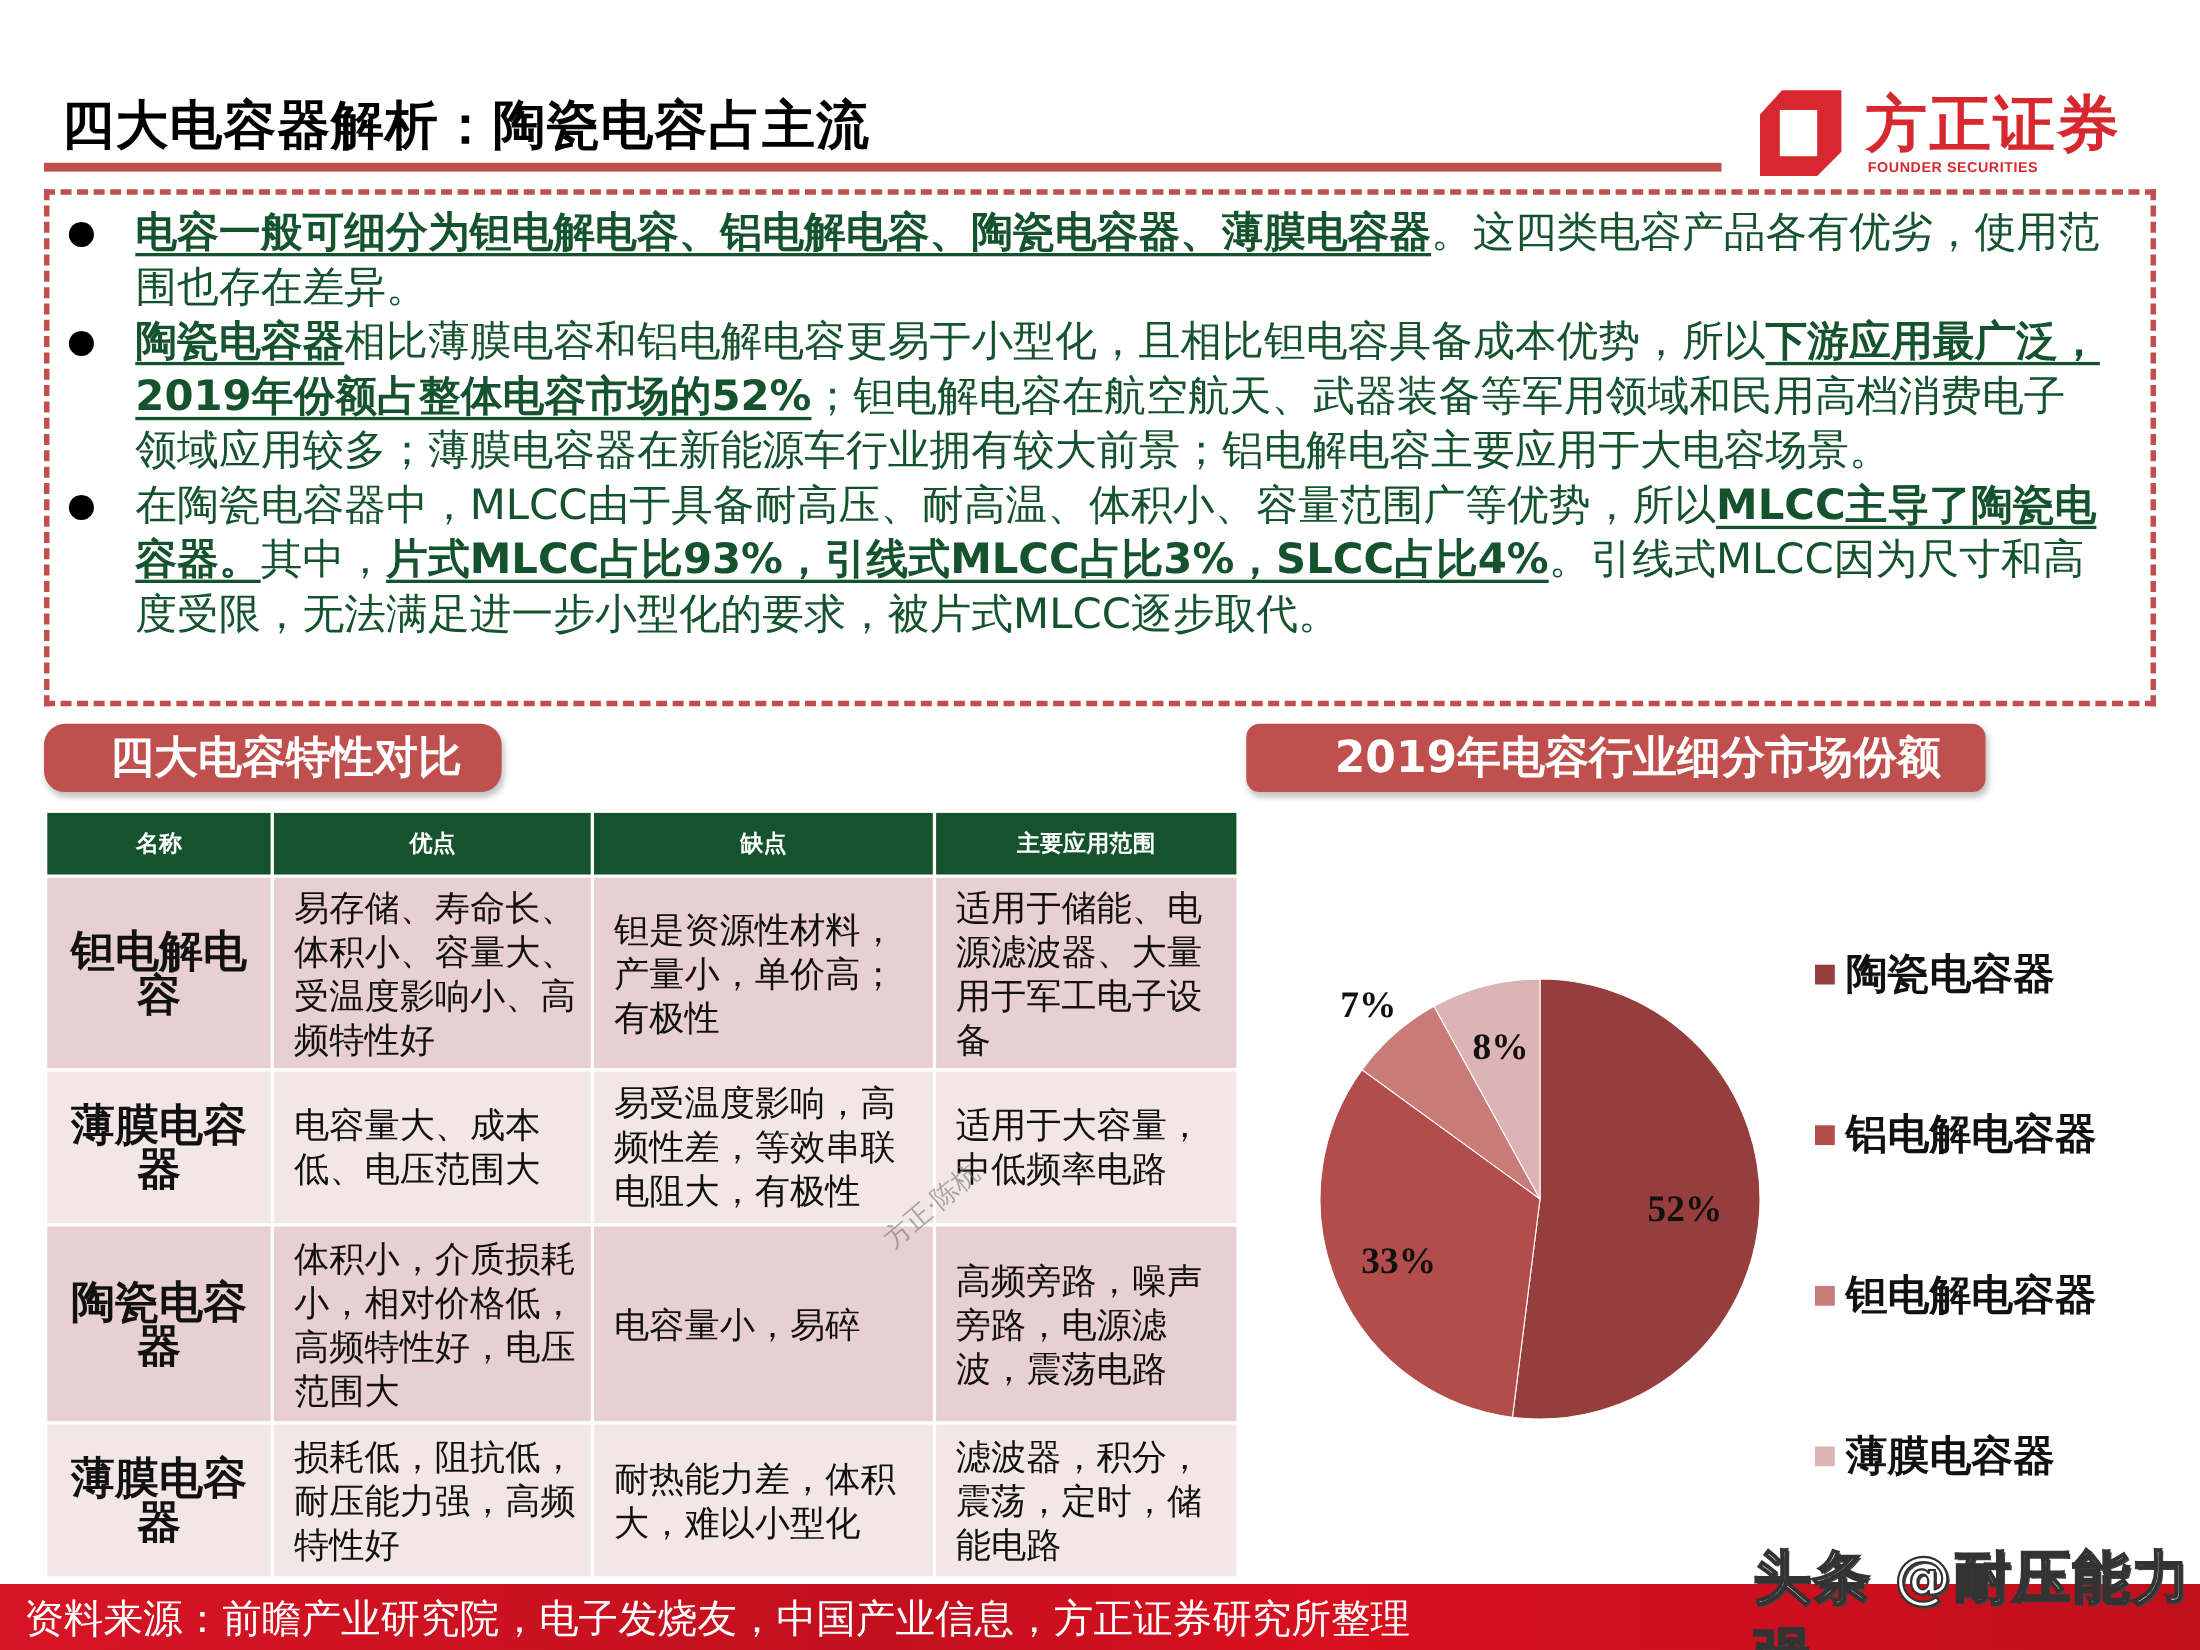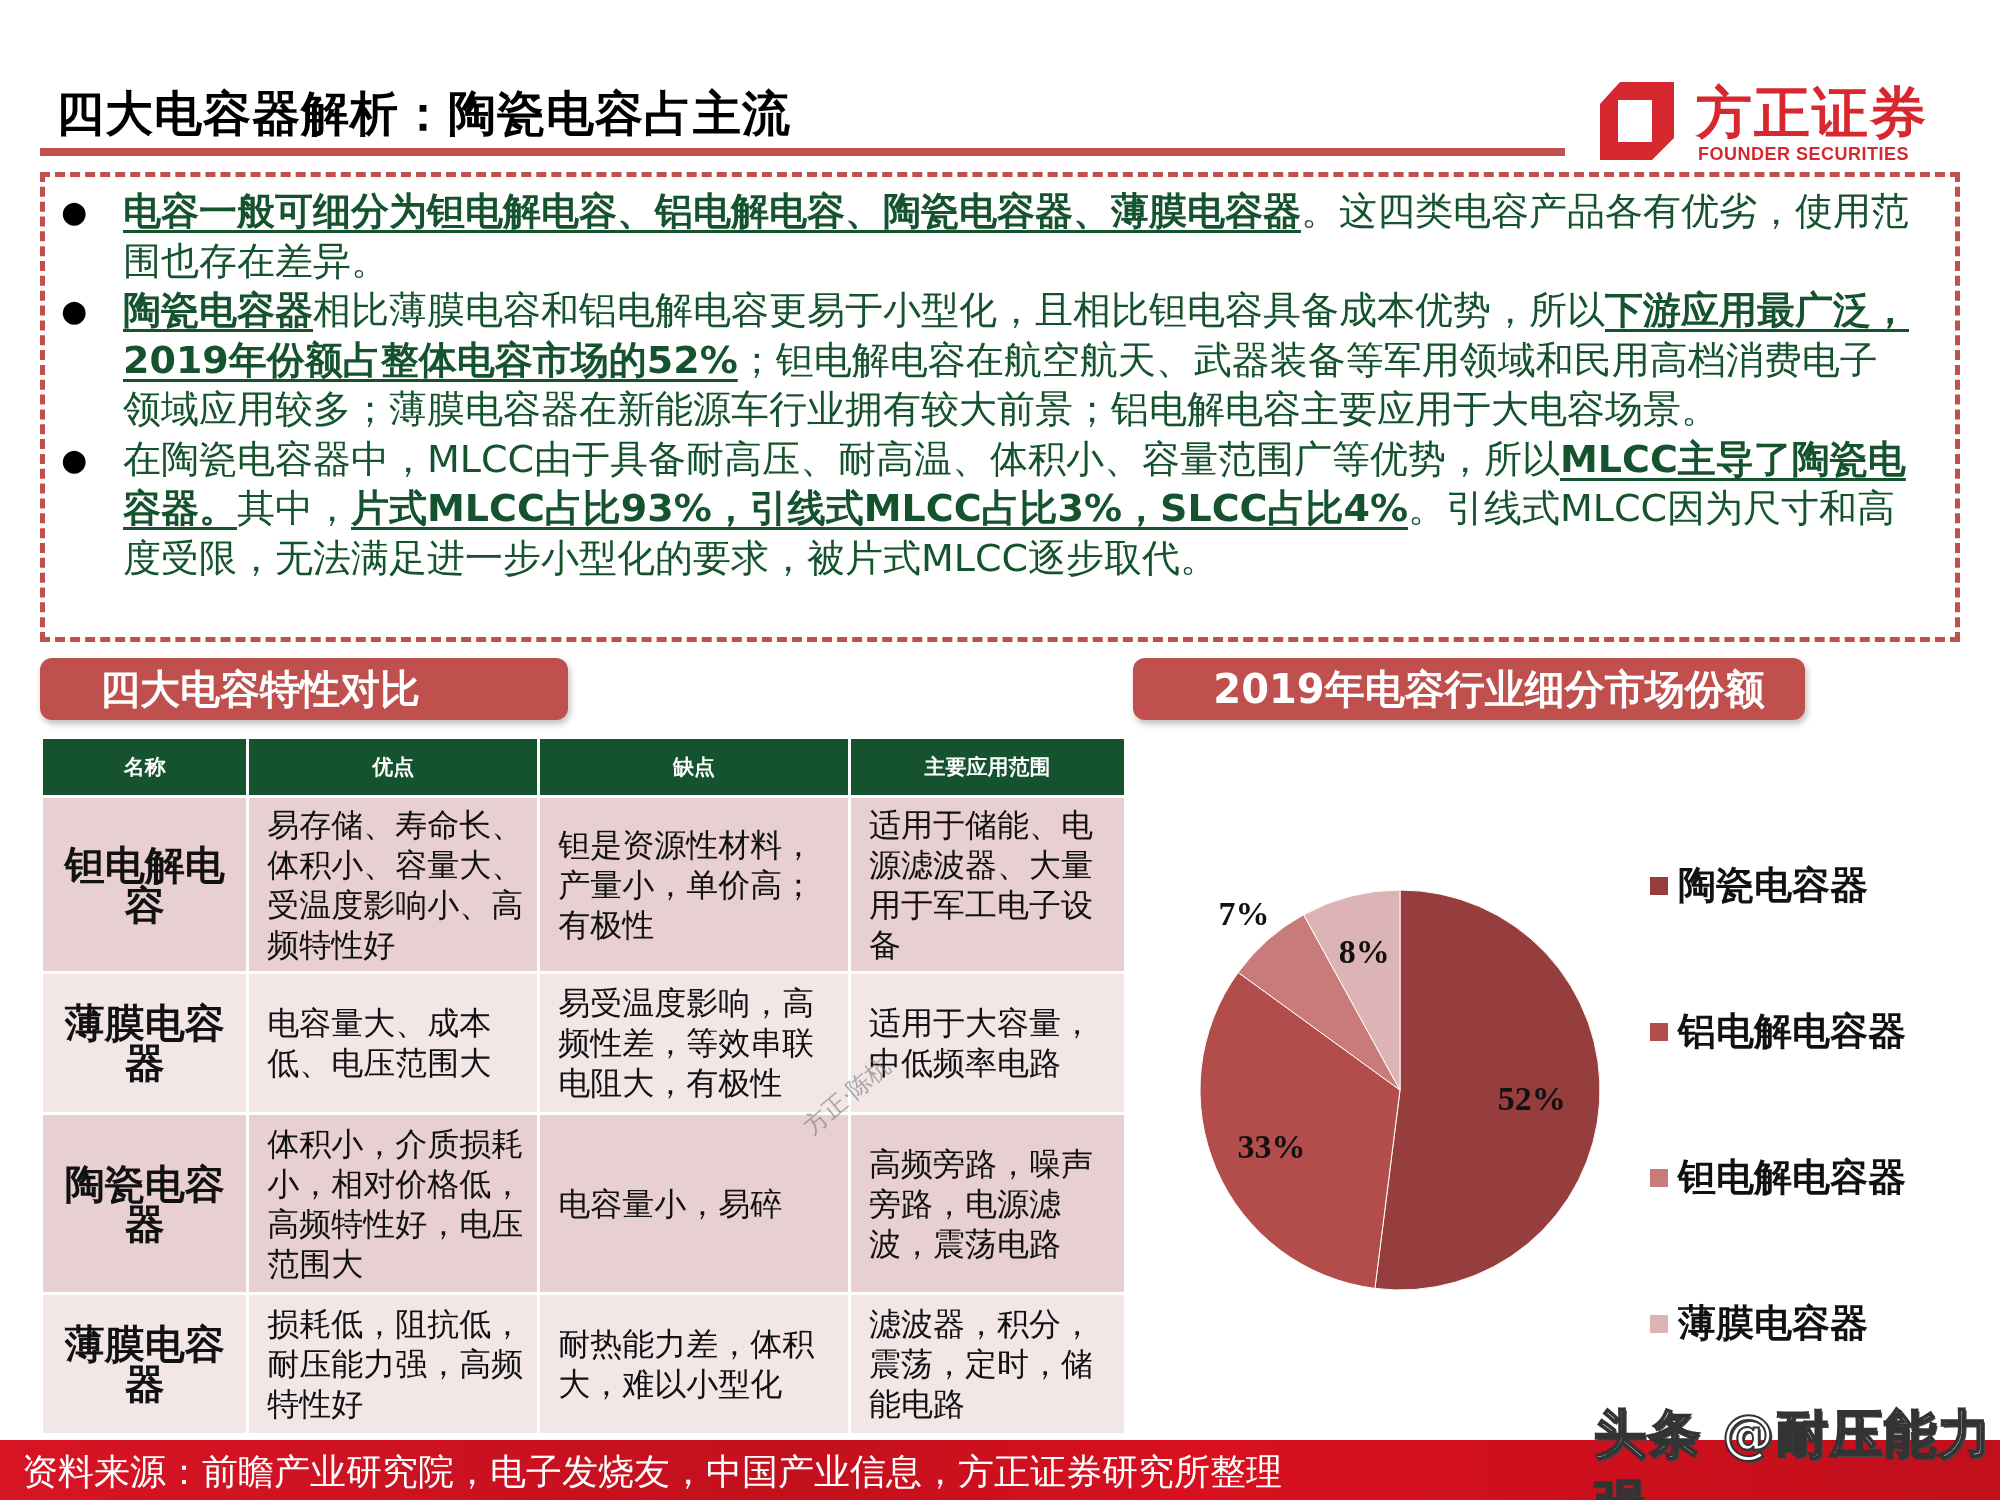--- a/index.html
+++ b/index.html
@@ -5,29 +5,29 @@
   * { box-sizing: border-box; margin: 0; padding: 0; }
   html, body { width: 2000px; height: 1500px; background: #ffffff; overflow: hidden; }
   body { position: relative; font-family: "DejaVu Sans", "Liberation Sans", sans-serif; color: #111; }
 
   .page-title { position: absolute; left: 56px; top: 82px; font-size: 48px; font-weight: bold; letter-spacing: 1px; color: #000; }
   .title-rule { position: absolute; left: 40px; top: 148px; width: 1525px; height: 8px; background: #C0504D; }
 
   .logo { position: absolute; left: 1598px; top: 78px; width: 330px; height: 90px; }
   .logo-mark { position: absolute; left: 0; top: 2px; width: 78px; height: 80px; }
   .logo-cn { position: absolute; left: 98px; top: -2px; font-size: 56px; font-weight: bold; color: #D7282F; letter-spacing: 2px; }
-  .logo-en { position: absolute; left: 100px; top: 66px; font-size: 18px; font-weight: bold; color: #D7282F; letter-spacing: 0.5px; font-family: "Liberation Sans", sans-serif; }
+  .logo-en { position: absolute; left: 100px; top: 66px; font-size: 13px; font-weight: bold; color: #D7282F; letter-spacing: 0.5px; font-family: "Liberation Sans", sans-serif; }
 
   .summary-box { position: absolute; left: 40px; top: 172px; width: 1920px; height: 470px; border: 5px dashed #C0504D; padding: 10px 40px 0 78px; }
   .bullet { position: relative; font-size: 38px; line-height: 49.5px; color: #14532d; }
   .bullet::before { content: "\25CF"; position: absolute; left: -62px; top: 0; font-size: 30px; color: #000; }
   .em { font-weight: bold; text-decoration: underline; text-decoration-thickness: 3px; text-underline-offset: 6px; }
 
   .section-tab { position: absolute; height: 62px; background: #C0504D; border-radius: 12px; color: #fff; font-weight: bold; font-size: 40px; line-height: 62px; padding-left: 60px; box-shadow: 2px 4px 6px rgba(0,0,0,0.25); }
-  .tab-left { left: 40px; top: 658px; width: 528px; }
+  .tab-left { left: 40px; top: 658px; width: 416px; border-radius: 19px; }
   .tab-right { left: 1133px; top: 658px; width: 672px; padding-left: 40px; text-align: center; }
 
   table.cmp { position: absolute; left: 40px; top: 736px; width: 1087px; border-collapse: separate; border-spacing: 3px; }
   table.cmp th { background: #14532d; color: #fff; font-size: 21px; font-weight: bold; height: 56px; text-align: center; }
   table.cmp td { font-size: 32px; line-height: 40px; padding: 6px 12px 6px 18px; vertical-align: middle; color: #111; }
   table.cmp tr.odd td { background: #E8CFD1; }
   table.cmp tr.even td { background: #F3E6E7; }
   table.cmp td.name { font-weight: bold; font-size: 40px; text-align: center; padding: 0 4px; }
   table.cmp tr.r1 td { height: 173px; }
   table.cmp tr.r2 td { height: 138px; }

